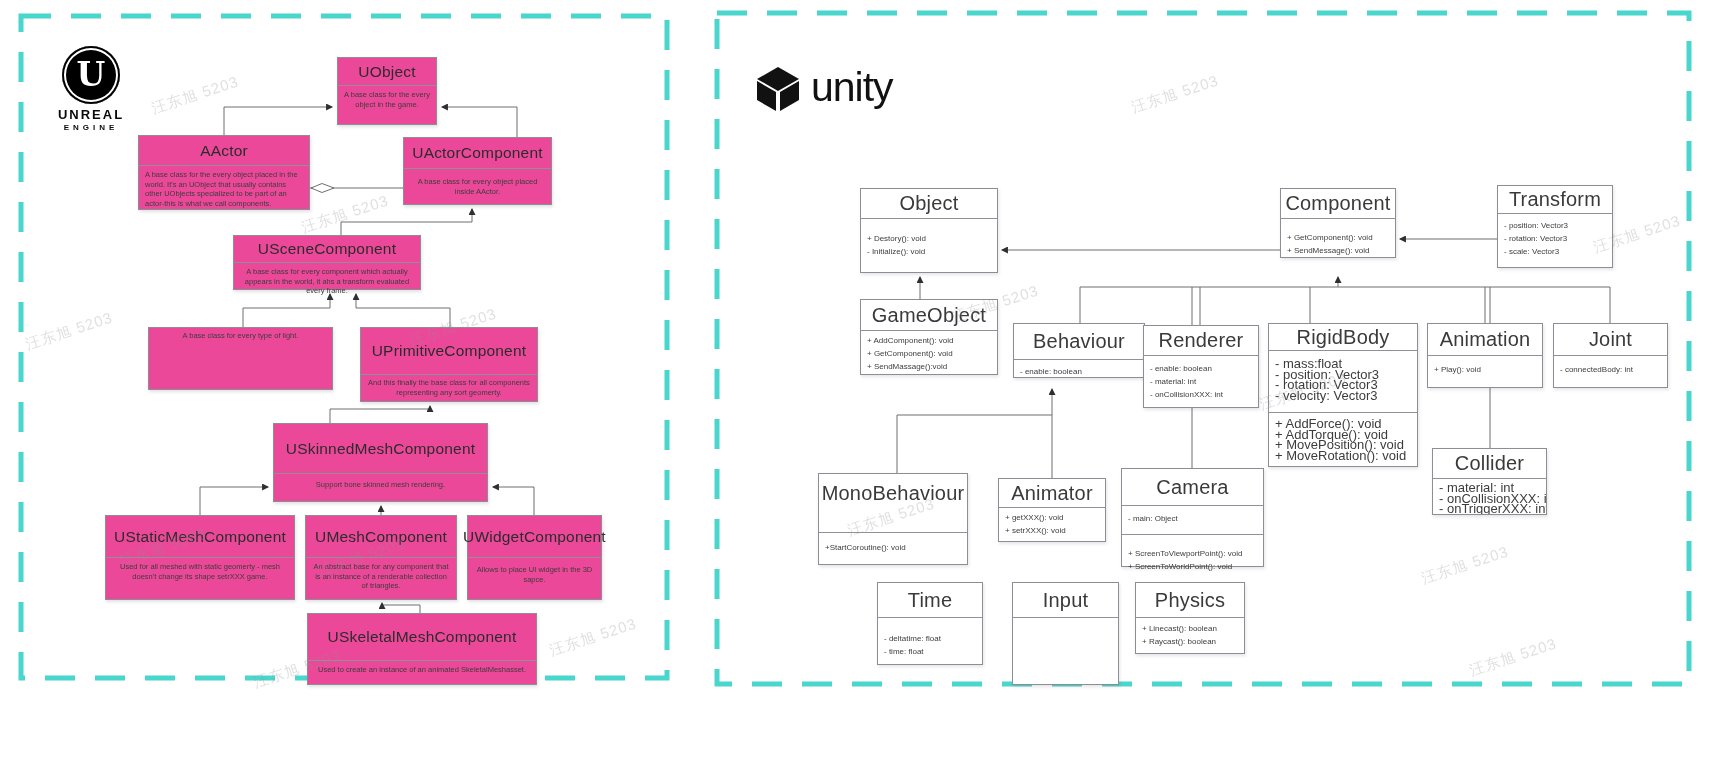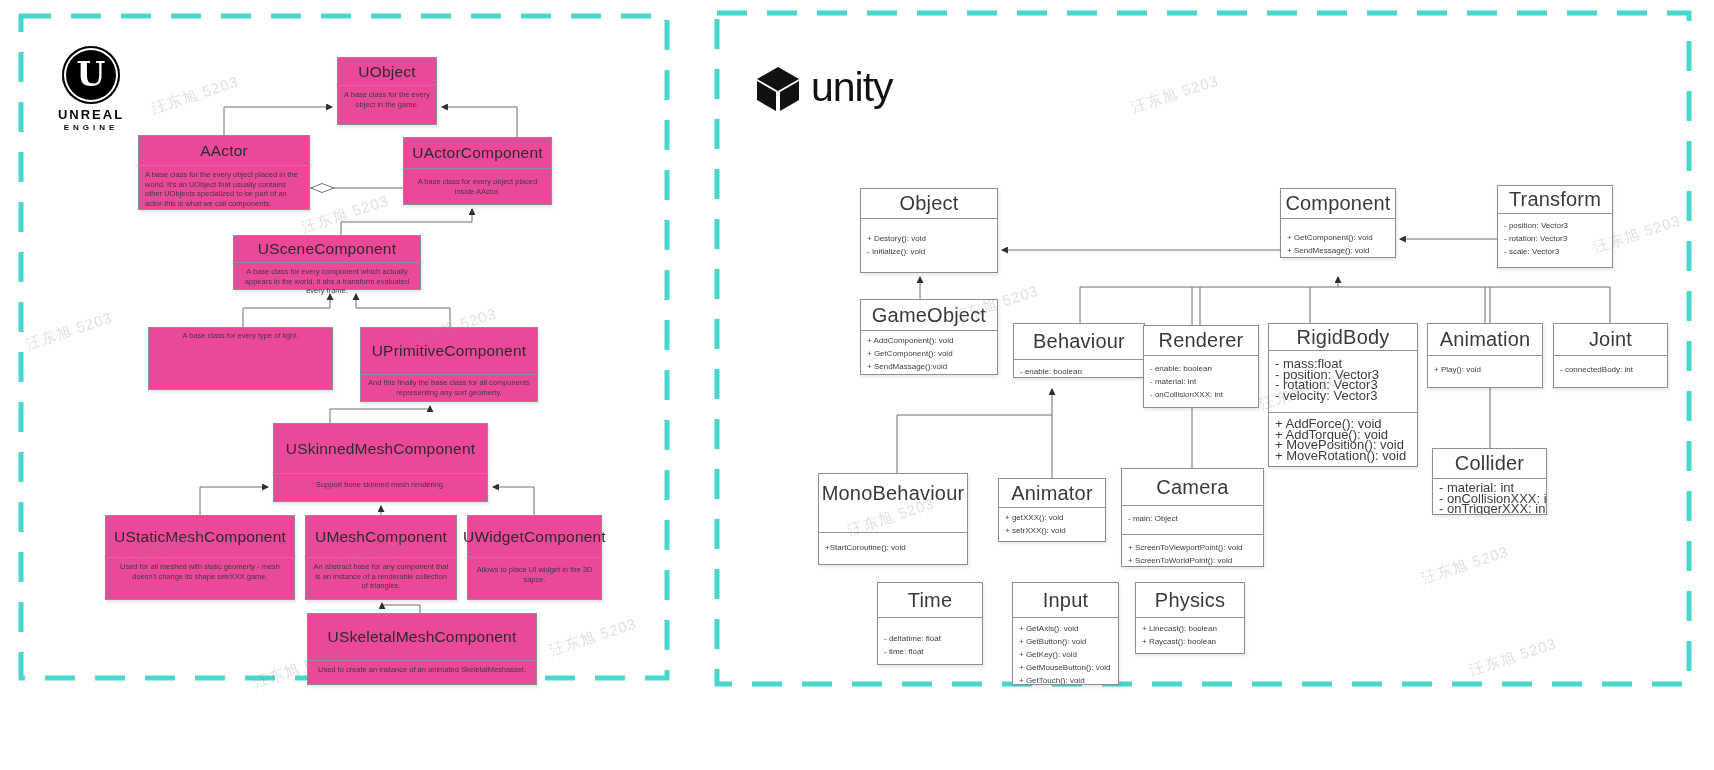--- a/index.html
+++ b/index.html
@@ -267,21 +267,21 @@
       <div class="mrow">+ getXXX(): void</div>
       <div class="mrow">+ setrXXX(): void</div>
     </div>
 </div>
 
 <div class="cbox" style="left:1121px;top:468px;width:143px;height:99px">
   <div class="ctitle" style="height:37px">Camera</div>
   <div class="csec" style="flex:0 0 28px;padding-top:6px">
       <div class="mrow">- main: Object</div>
     </div>
-  <div class="csec sec2" style="padding-top:6px">
+  <div class="csec sec2" style="padding-top:12px">
       <div class="mrow">+ ScreenToViewportPoint(): void</div>
       <div class="mrow">+ ScreenToWorldPoint(): void</div>
     </div>
 </div>
 
 <div class="cbox tight" style="left:1432px;top:448px;width:115px;height:67px">
   <div class="ctitle" style="height:30px">Collider</div>
   <div class="csec" style="padding-top:4px">
       <div class="mrow">- material: int</div>
       <div class="mrow">- onCollisionXXX: int</div>
@@ -292,27 +292,20 @@
 <div class="cbox" style="left:877px;top:582px;width:106px;height:83px">
   <div class="ctitle" style="height:35px">Time</div>
   <div class="csec" style="padding-top:14px">
       <div class="mrow">- deltatime: float</div>
       <div class="mrow">- time: float</div>
     </div>
 </div>
 
 <div class="cbox" style="left:1012px;top:582px;width:107px;height:103px">
   <div class="ctitle" style="height:35px">Input</div>
-  <div class="csec" style="padding-top:4px">
-      <div class="mrow">+ GetAxis(): void</div>
-      <div class="mrow">+ GetButton(): void</div>
-      <div class="mrow">+ GetKey(): void</div>
-      <div class="mrow">+ GetMouseButton(): void</div>
-      <div class="mrow">+ GetTouch(): void</div>
-    </div>
 </div>
 
 <div class="cbox" style="left:1135px;top:582px;width:110px;height:72px">
   <div class="ctitle" style="height:35px">Physics</div>
   <div class="csec" style="padding-top:4px">
       <div class="mrow">+ Linecast(): boolean</div>
       <div class="mrow">+ Raycast(): boolean</div>
     </div>
 </div>
 

